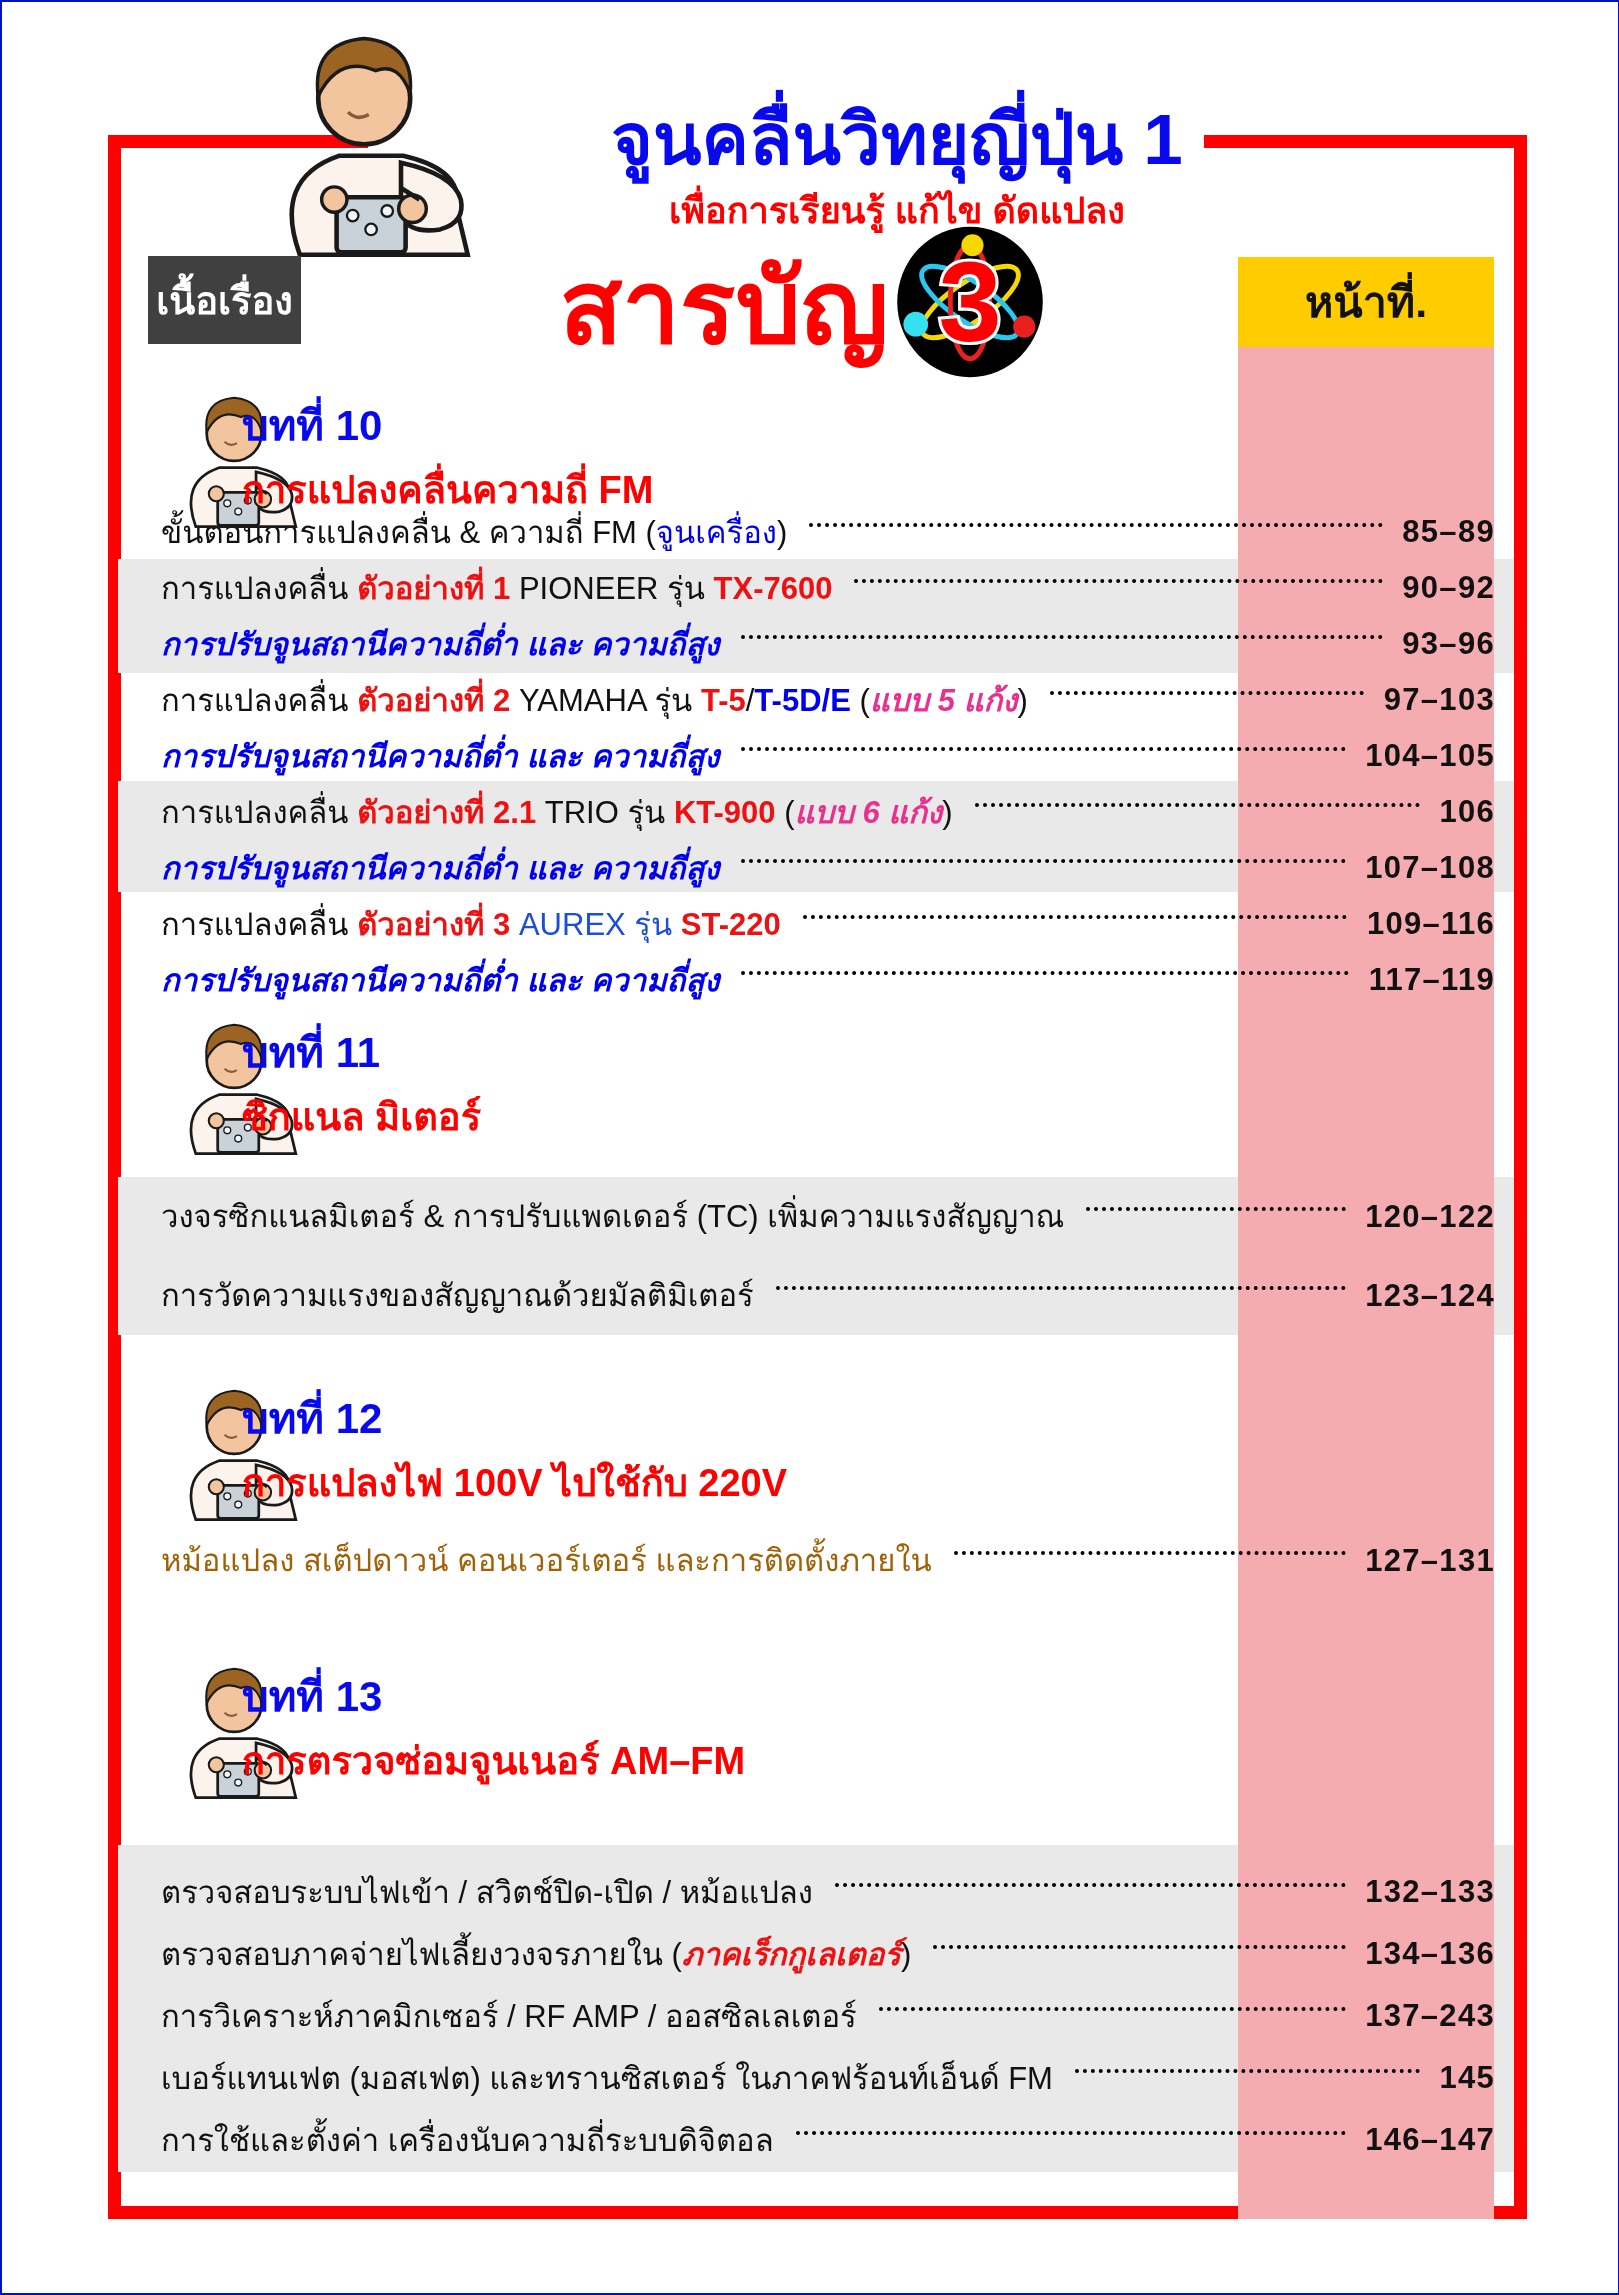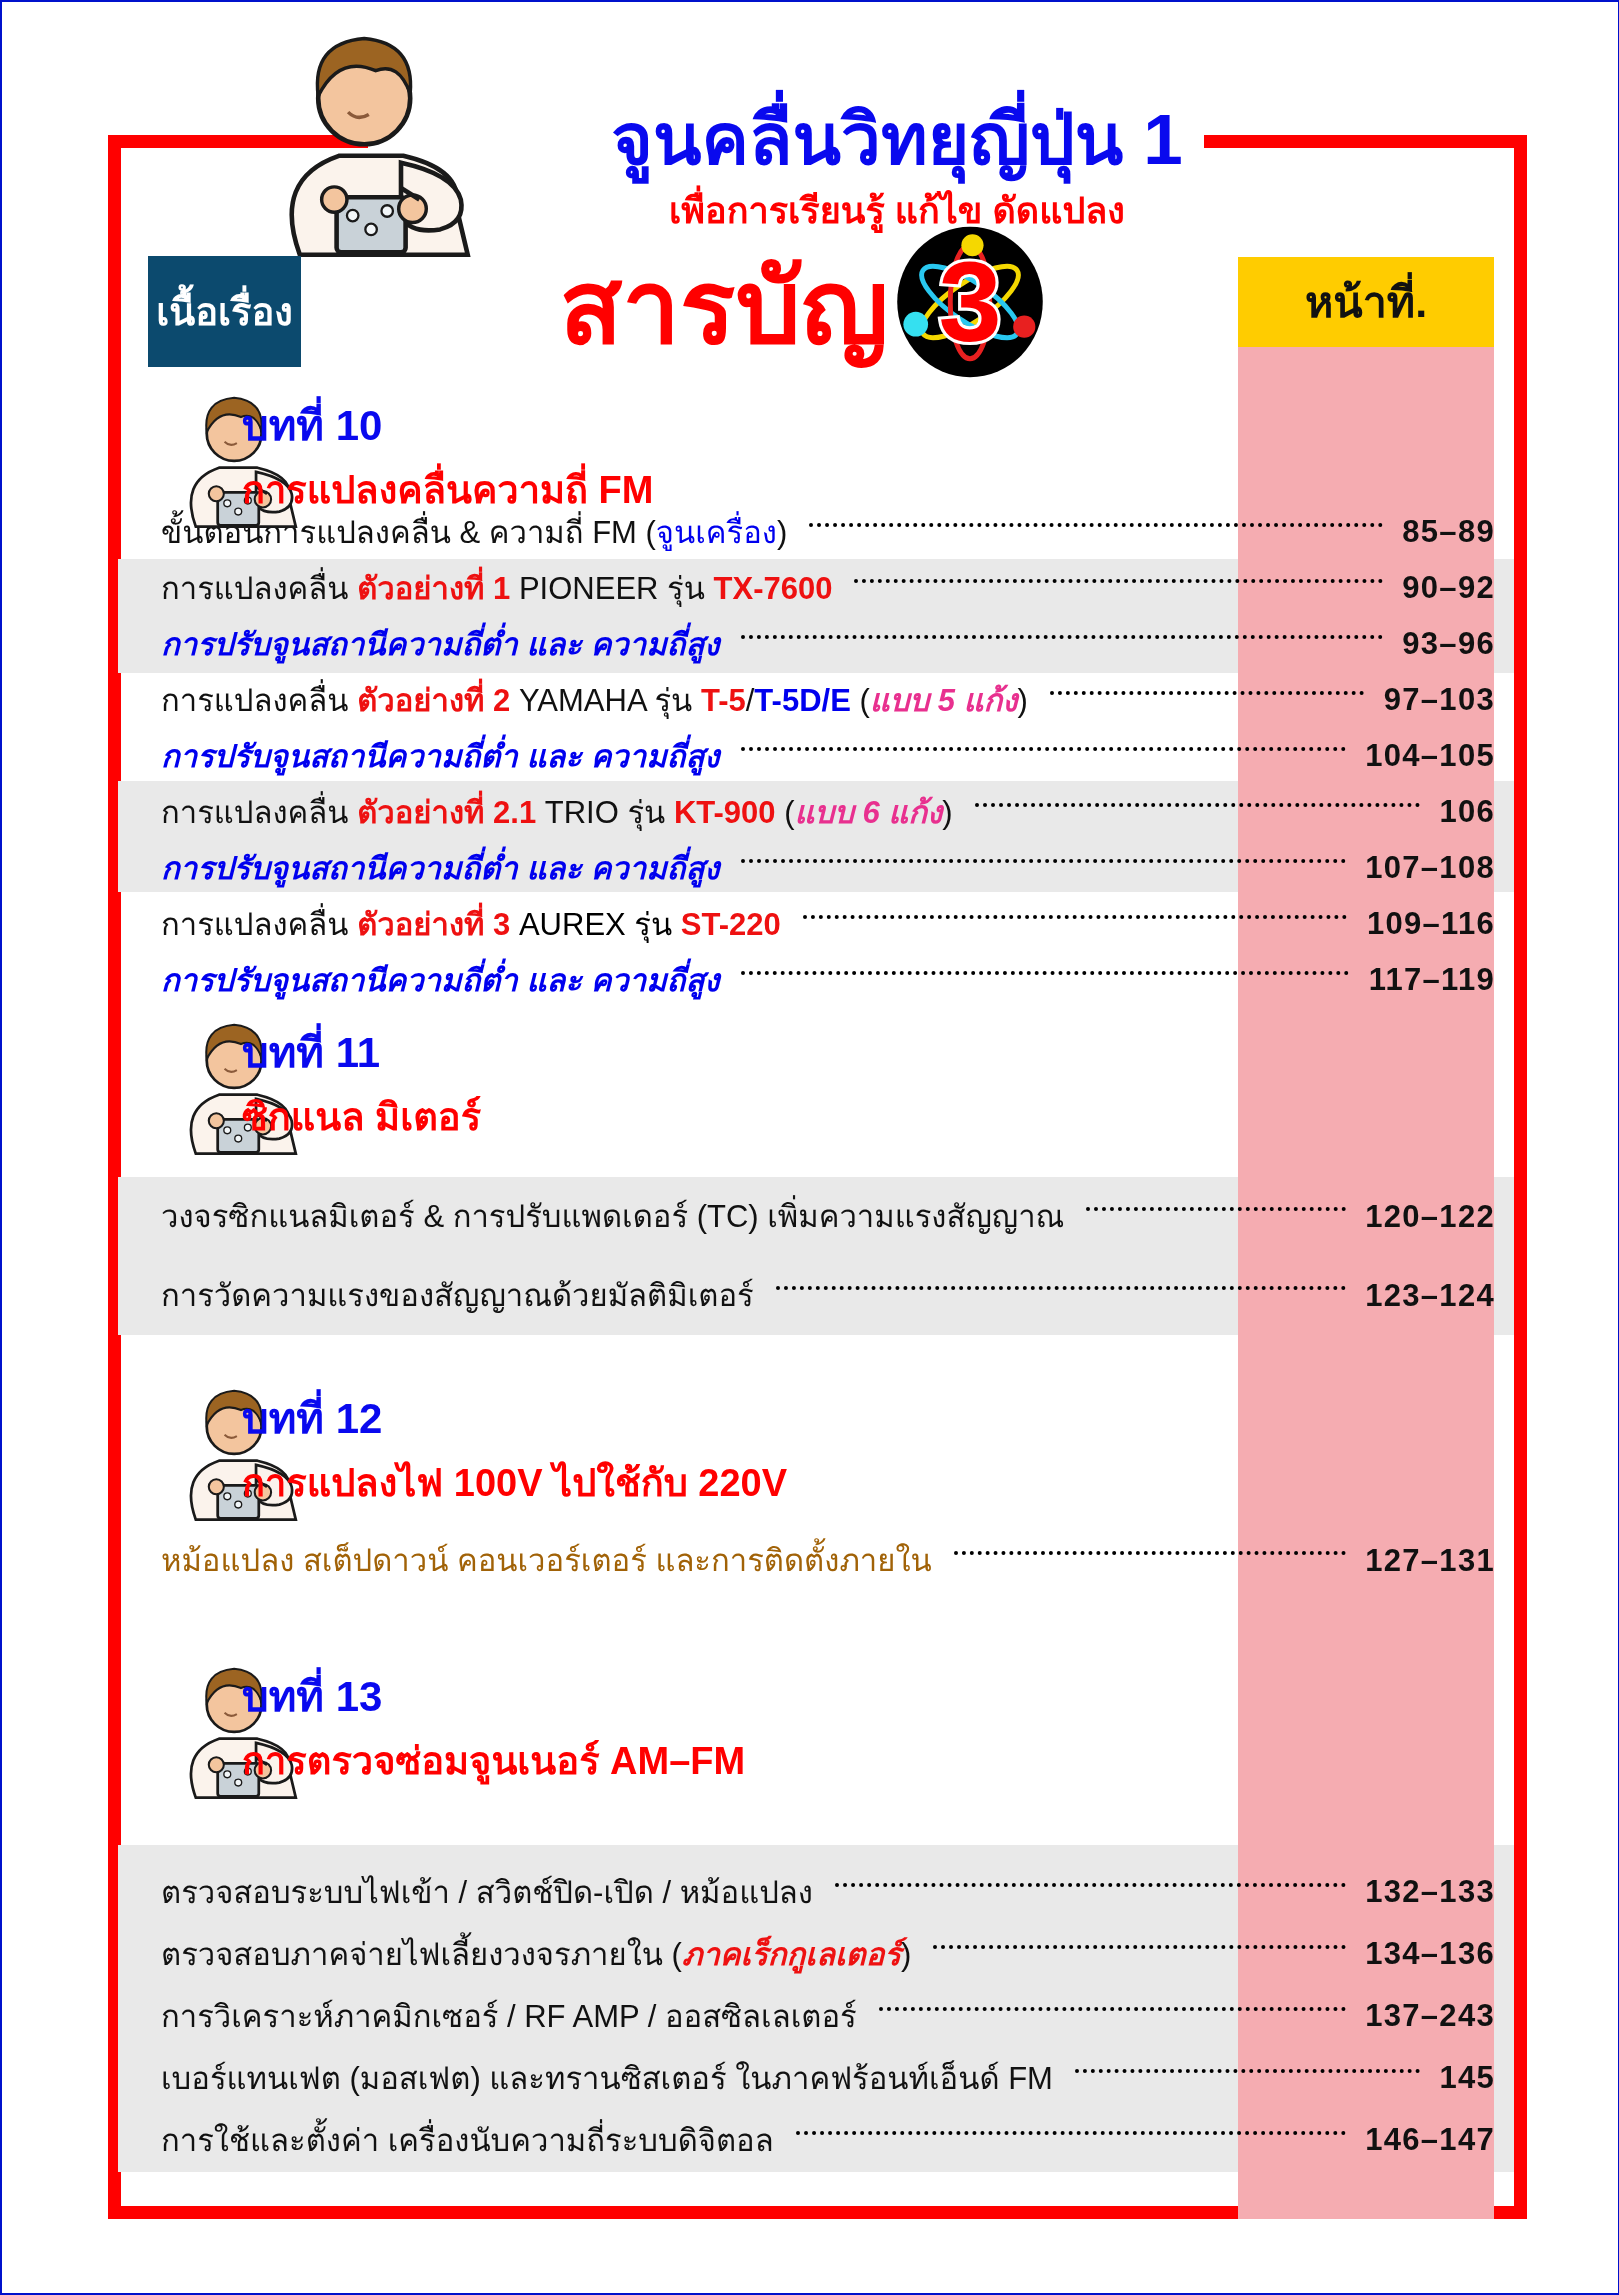--- a/index.html
+++ b/index.html
@@ -29,21 +29,21 @@
   #pages-header{
     position:absolute;left:1236px;top:255px;width:256px;height:90px;background:#ffcc00;
     display:flex;align-items:center;justify-content:center;
     font-size:43px;font-weight:bold;color:#111111;
   }
   
   #title-block{position:absolute;left:555px;top:97px;width:680px;text-align:center;}
   #book-title{font-size:71px;font-weight:bold;color:#0909ee;line-height:1.15;white-space:nowrap;}
   #book-subtitle{font-size:36px;font-weight:bold;color:#ff0000;margin-top:1.3px;white-space:nowrap;}
   #content-label-box{
-    position:absolute;left:146px;top:254px;width:153px;height:111px;background:#0c4a6e;
+    position:absolute;left:146px;top:254px;width:153px;height:88px;background:#404040;
     display:flex;align-items:center;justify-content:center;
     color:#ffffff;font-size:38px;font-weight:bold;
   }
   #toc-title{
     position:absolute;left:549px;top:237px;width:346px;height:137px;
     display:flex;align-items:center;justify-content:center;
     color:#ff0000;font-size:103px;font-weight:bold;white-space:nowrap;line-height:1;
   }
   #volume-logo{position:absolute;left:894px;top:222px;width:148px;height:156px;}
   
@@ -176,21 +176,21 @@
         <span class="toc-text"><span style="color: rgb(17, 17, 17);">การแปลงคลื่น </span><span class="bold" style="color: rgb(238, 17, 17);">ตัวอย่างที่ 2.1</span><span style="color: rgb(17, 17, 17);"> TRIO รุ่น </span><span class="bold" style="color: rgb(238, 17, 17);">KT-900</span><span style="color: rgb(17, 17, 17);"> (</span><span class="it bold" style="color: rgb(232, 48, 143);">แบบ 6 แก้ง</span><span style="color: rgb(17, 17, 17);">)</span></span>
         <span class="dots"></span>
         <span class="pages">106</span>
       </div>
       <div class="toc-row">
         <span class="toc-text"><span class="it bold" style="color: rgb(0, 0, 238);">การปรับจูนสถานีความถี่ต่ำ และ ความถี่สูง</span></span>
         <span class="dots"></span>
         <span class="pages">107–108</span>
       </div>
       <div class="toc-row">
-        <span class="toc-text"><span style="color: rgb(17, 17, 17);">การแปลงคลื่น </span><span class="bold" style="color: rgb(238, 17, 17);">ตัวอย่างที่ 3</span><span style="color: #000000; margin-top: 16px;"> AUREX รุ่น </span><span class="bold" style="color: rgb(238, 17, 17);">ST-220</span></span>
+        <span class="toc-text"><span style="color: rgb(17, 17, 17);">การแปลงคลื่น </span><span class="bold" style="color: rgb(238, 17, 17);">ตัวอย่างที่ 3</span><span style="color: #1d4ed8; margin-top: 16px;"> AUREX รุ่น </span><span class="bold" style="color: rgb(238, 17, 17);">ST-220</span></span>
         <span class="dots"></span>
         <span class="pages">109–116</span>
       </div>
       <div class="toc-row">
         <span class="toc-text"><span class="it bold" style="color: rgb(0, 0, 238);">การปรับจูนสถานีความถี่ต่ำ และ ความถี่สูง</span></span>
         <span class="dots"></span>
         <span class="pages">117–119</span>
       </div>
     </div>
 

